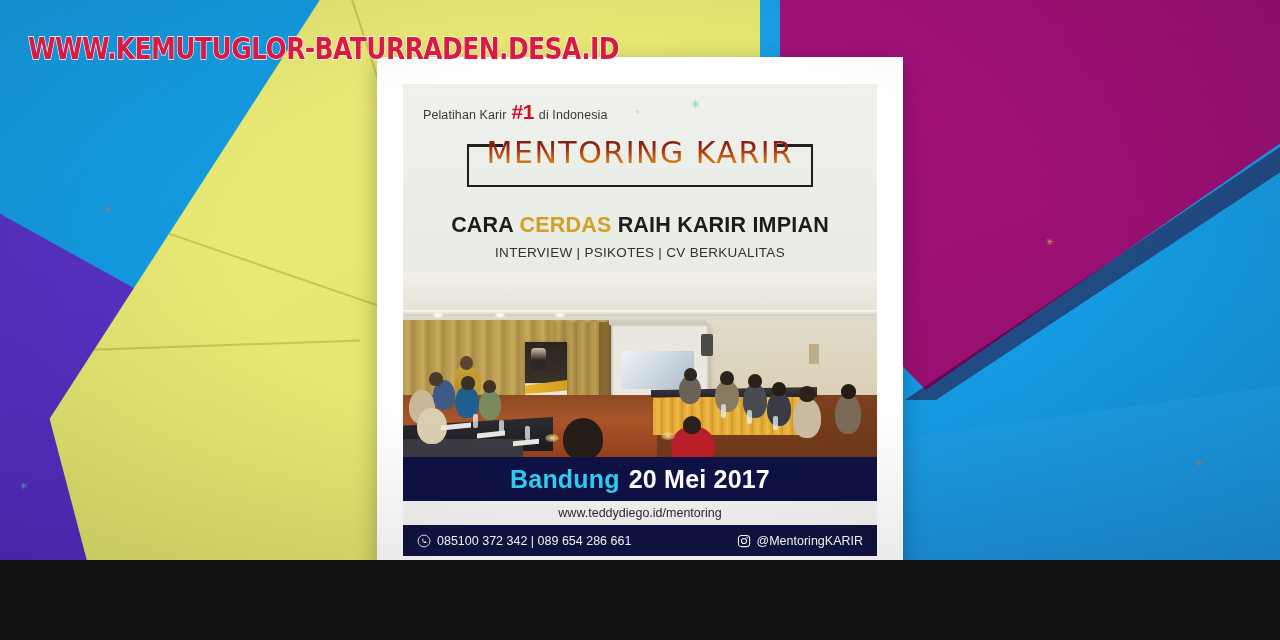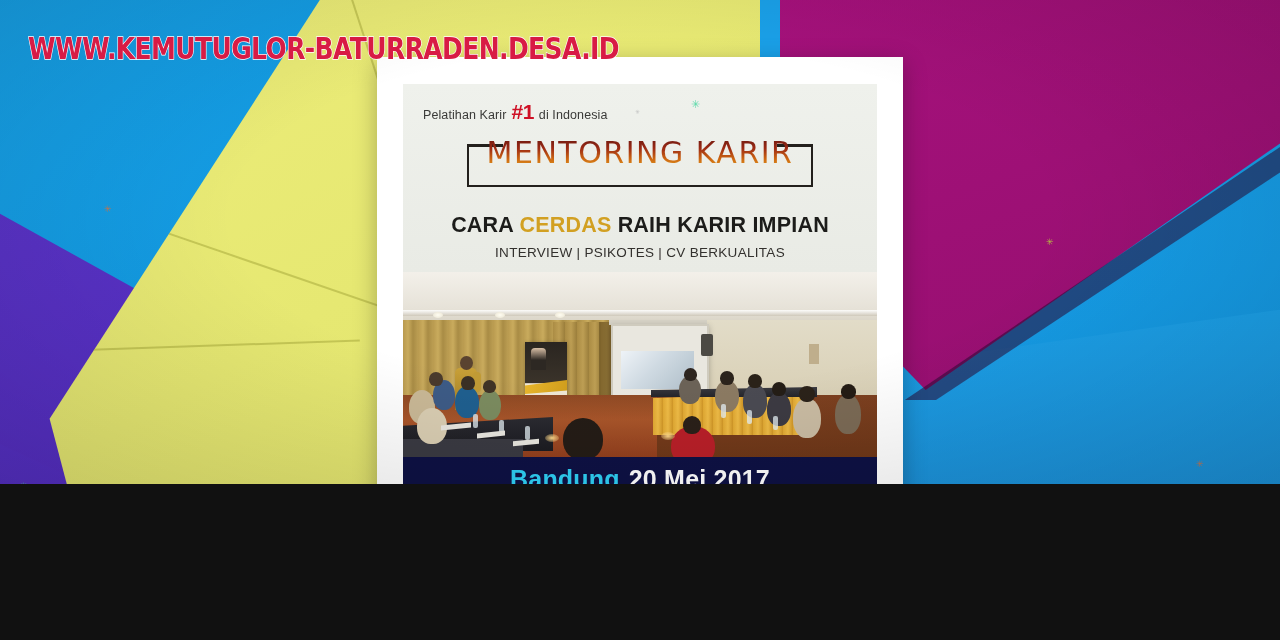--- a/index.html
+++ b/index.html
@@ -2,21 +2,21 @@
 <html><head>
 <meta charset="utf-8">
 <title>Mentoring Karir Poster</title>
 <style>
   html,body{margin:0;padding:0;}
   body{
     width:1280px;height:640px;overflow:hidden;
     font-family:"Liberation Sans", sans-serif;
     background:#111;
   }
-  .stage{position:relative;width:1280px;height:484px;overflow:hidden;}
+  .stage{position:relative;width:1280px;height:560px;overflow:hidden;}
 
   
   .bg{position:absolute;inset:0;background:#1aa0e8;}
   .sheet{position:absolute;}
 
   .sheet-cyan-tl{
     left:-20px;top:-20px;width:540px;height:420px;
     background:linear-gradient(135deg,#17a2e8 0%,#0f93dc 100%);
     clip-path:polygon(0 0, 100% 0, 34% 100%, 0 78%);
   }

